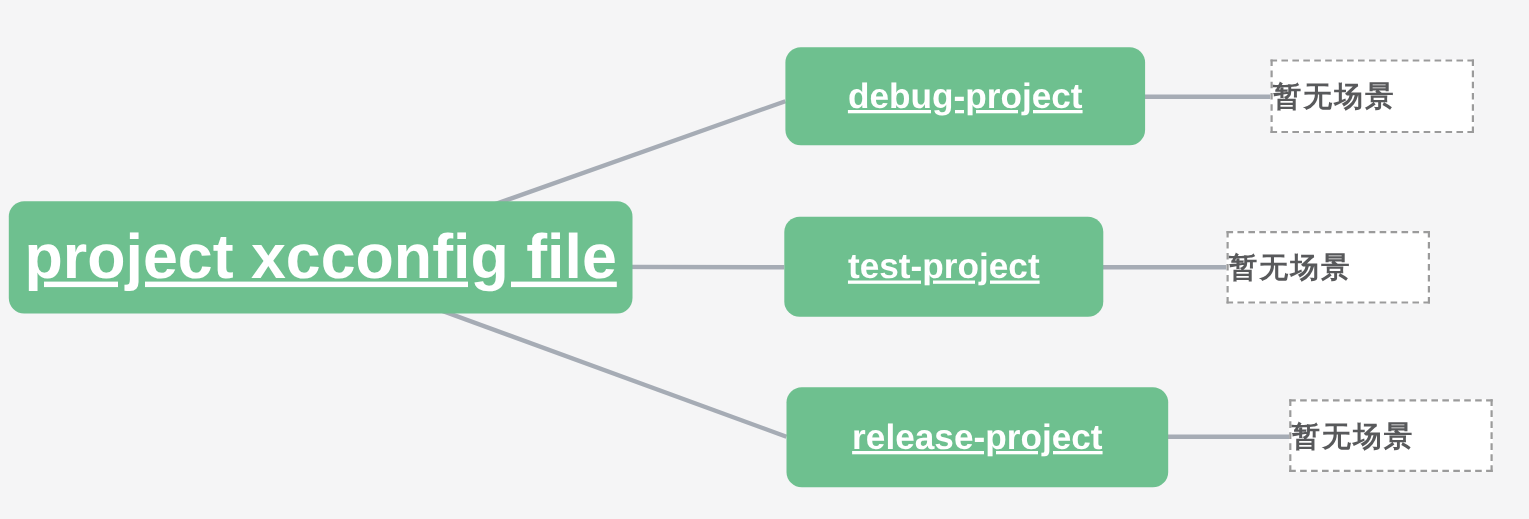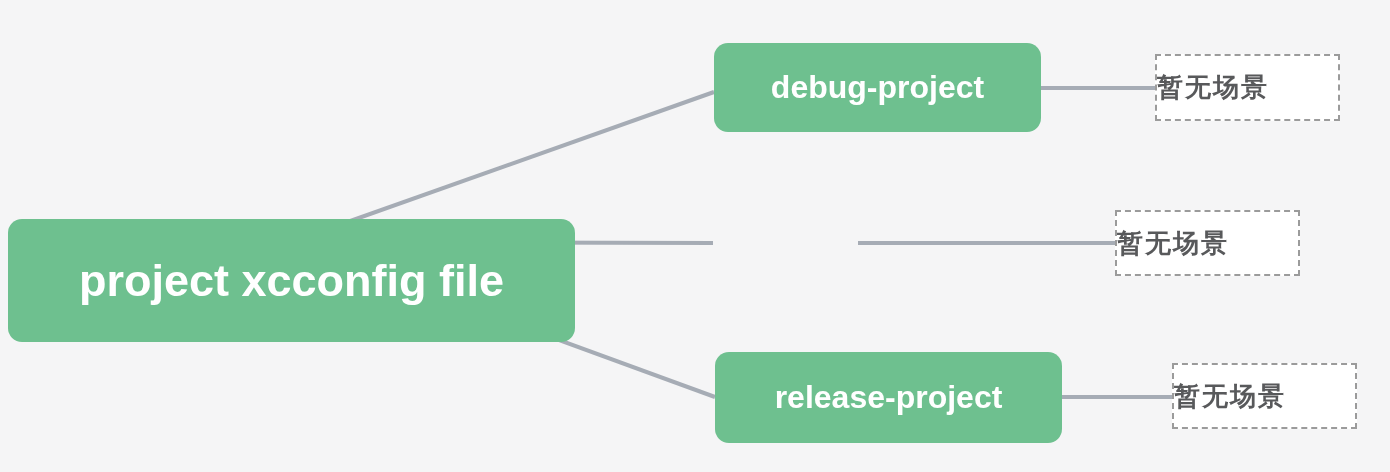--- a/index.html
+++ b/index.html
@@ -31,26 +31,26 @@
     z-index: 1;
     display: flex;
     align-items: center;
     justify-content: center;
     background: var(--node-green, #6ec08f);
     color: var(--node-text, #ffffff);
     border-radius: 14px;
     font-weight: bold;
     white-space: nowrap;
     box-sizing: border-box;
+    text-decoration: underline;
   }
   .node.root {
     left: 8px; top: 183px;
-    width: 567px; height: 123px;
-    font-size: 45px;
-    margin-top: 36px;
+    width: 567px; height: 102px;
+    font-size: 57px;
   }
   .node.child { font-size: 32px; }
   .node.child-debug   { left: 714px; top: 43px;  width: 327px; height: 89px; }
   .node.child-test    { left: 713px; top: 197px; width: 290px; height: 91px; }
   .node.child-release { left: 715px; top: 352px; width: 347px; height: 91px; }
   .placeholder {
     position: absolute;
     z-index: 1;
     display: flex;
     align-items: center;
@@ -81,20 +81,23 @@
     <line x1="888" y1="397" x2="1172" y2="397"></line>
   </svg>
 
   <div class="node root">
     <span>project xcconfig file</span>
   </div>
 
   <div class="node child child-debug">
     <span>debug-project</span>
   </div>
+  <div class="node child child-test">
+    <span>test-project</span>
+  </div>
   <div class="node child child-release">
     <span>release-project</span>
   </div>
 
   <div class="placeholder placeholder-debug">
     <span>暂无场景</span>
   </div>
   <div class="placeholder placeholder-test">
     <span>暂无场景</span>
   </div>

